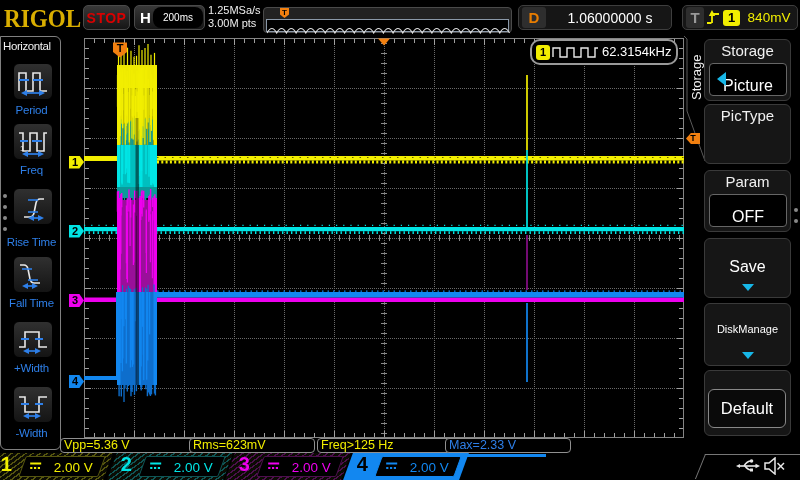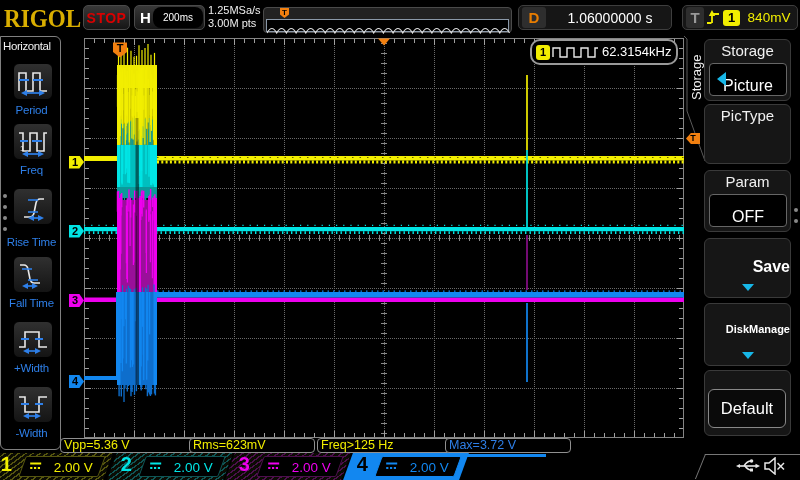--- a/index.html
+++ b/index.html
@@ -57,21 +57,21 @@
 .rtab { position:absolute; left:689px; top:56px; width:14px; height:44px; color:#f0f0f0; font-size:13px;
   writing-mode:vertical-rl; transform:rotate(180deg); text-align:center; }
 .rgrp { position:absolute; left:704px; width:87px; background:#161616; border:1px solid #3a3a3a;
   border-radius:6px; }
 .rtitle { color:#f0f0f0; font-size:15px; text-align:center; margin-top:2px; }
 .rbtn { position:absolute; left:4px; right:3px; top:23px; bottom:4px; background:#000;
   border:1px solid #666; border-radius:4px; color:#fff; font-size:16px;
   display:flex; align-items:flex-end; justify-content:center; }
 .tri-l { position:absolute; left:7px; top:50%; margin-top:-7.5px; width:0; height:0;
   border-top:7.5px solid transparent; border-bottom:7.5px solid transparent; border-right:9px solid #17b7e8; }
-.rgc { text-align:right;font-weight:bold; }
+.rgc { text-align:center; }
 .rmid { color:#fff; font-size:16px; margin-top:19px; }
 .tri-d { position:absolute; bottom:6px; left:50%; margin-left:-6px; width:0; height:0;
   border-left:6px solid transparent; border-right:6px solid transparent; border-top:7px solid #17b7e8; }
 .rdef { position:absolute; left:3px; right:4px; top:18px; bottom:7px; background:#0a0a0a;
   border:1.5px solid #888; border-radius:6px; color:#fff; font-size:16.5px;
   display:flex; align-items:center; justify-content:center; }
 .dotr { position:absolute; left:794px; width:4px; height:4px; border-radius:2px; background:#888; }
 .fbadge { position:absolute; left:530px; top:39px; width:148px; height:26px; background:#000;
   border:2px solid #999; border-radius:10px; }
 .fb1 { position:absolute; left:4px; top:3.5px; width:14px; height:15px; background:#f2ee00;
@@ -854,21 +854,21 @@
     </div>
 <div class="rgrp" style="top:370px;height:66px">
       <div class="rdef">Default</div>
     </div>
 <div class="dotr" style="top:208px"></div>
     <div class="dotr" style="top:219px"></div>
 
 <div class="mbox" style="left:60px;width:143px"><span style="color:#f2ee00">Vpp=5.36 V</span></div>
 <div class="mbox" style="left:189px;width:126px"><span style="color:#f2ee00">Rms=623mV</span></div>
 <div class="mbox" style="left:317px;width:152px"><span style="color:#f2ee00">Freq&gt;125 Hz</span></div>
-<div class="mbox" style="left:445px;width:126px"><span style="color:#2e7fe8">Max=3.72 V</span></div>
+<div class="mbox" style="left:445px;width:126px"><span style="color:#2e7fe8">Max=2.33 V</span></div>
 
 <div style="position:absolute;left:466px;top:454px;width:80px;height:2.5px;background:#1287f0"></div>
 <div class="noti"></div>
 <div class="chp" style="left:-8px;background:repeating-linear-gradient(135deg,#55550f 0 1.6px,#0b0b03 1.6px 5px)">
       <span class="chn" style="color:#f2ee00">1</span>
       <div class="chin" style="border-color:#55550f;color:#f2ee00">
         <svg width="13" height="8" viewBox="0 0 13 8">
           <line x1="1" y1="1.5" x2="12" y2="1.5" stroke="currentColor" stroke-width="2"></line>
           <line x1="1" y1="6" x2="12" y2="6" stroke="currentColor" stroke-width="2" stroke-dasharray="2.2 1.6"></line>
         </svg>

